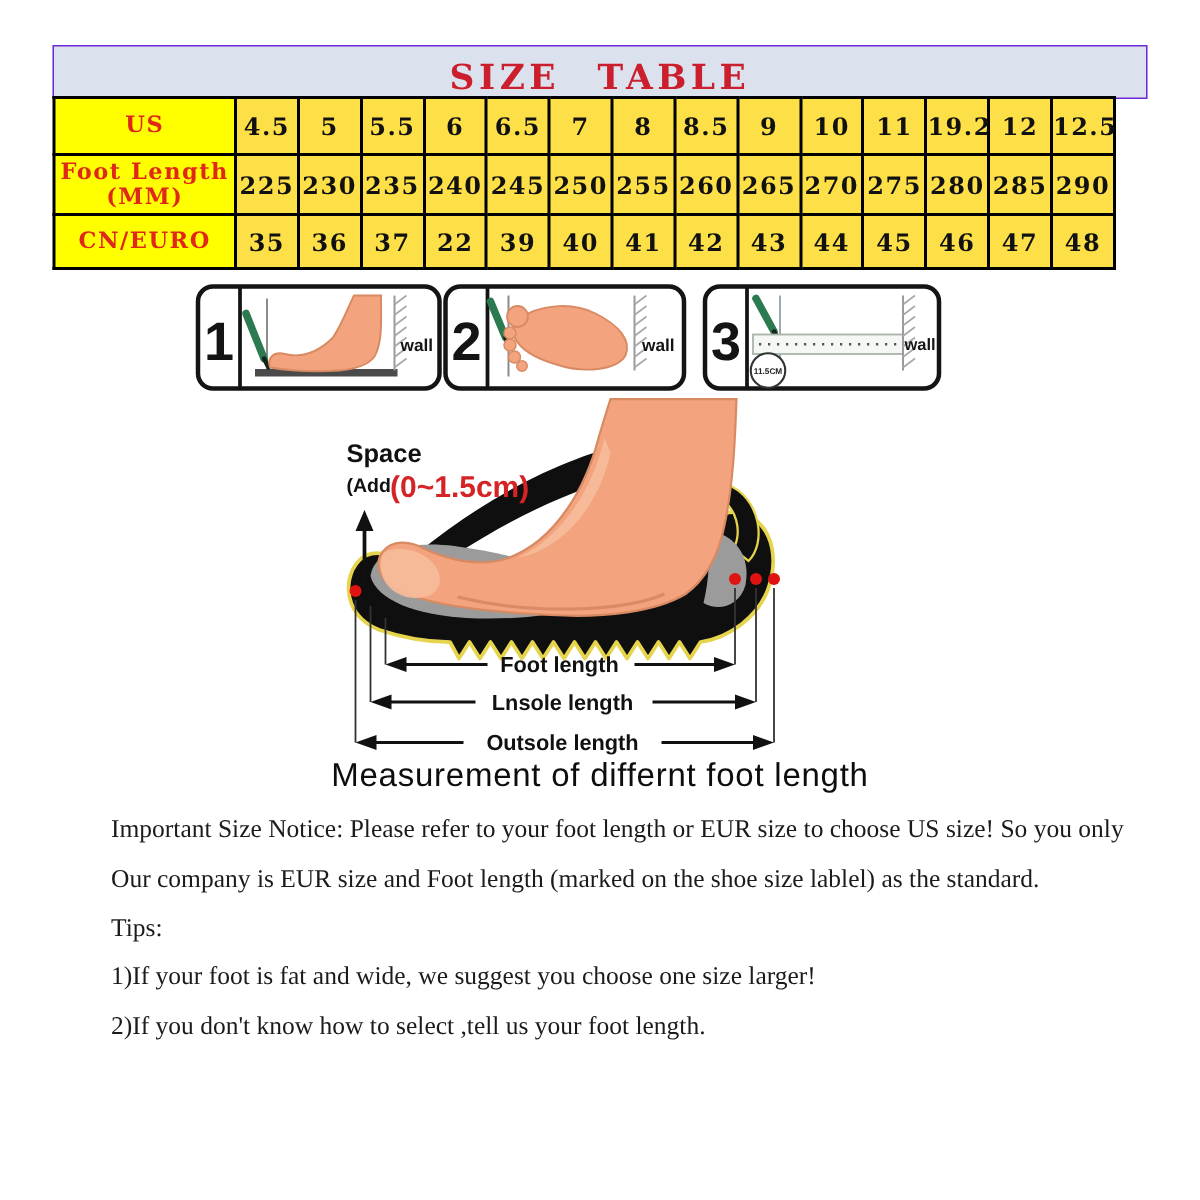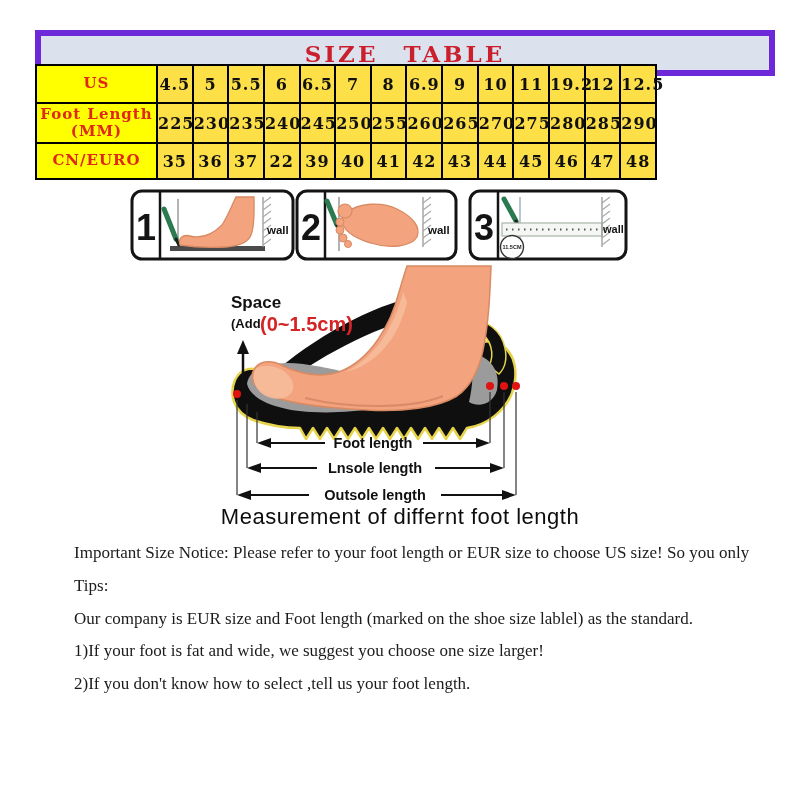--- a/index.html
+++ b/index.html
@@ -3,31 +3,31 @@
 <meta charset="utf-8">
 <style>
   html,body{margin:0;padding:0;}
   body{
     width:800px;height:800px;position:relative;background:#ffffff;
     font-family:"Liberation Sans",sans-serif;overflow:hidden;
   }
   
   .title-bar{
     position:absolute;left:35px;top:30px;width:728px;height:34px;
-    background:#dbe2ee;border:6px solid #6d28d9;
-    display:flex;align-items:center;justify-content:center;
+    background:#dbe2ee;border:1px solid #6d28d9;
+    display:flex;align-items:flex-end;justify-content:center;
   }
   .title-bar span{
     font-family:"DejaVu Serif","Liberation Serif",serif;
     font-size:23px;font-weight:bold;color:#cc1f2d;
     letter-spacing:3px;word-spacing:14px;
   }
   
   table.size-table{
-    position:absolute;left:35px;top:64px;width:622px;
+    position:absolute;left:35px;top:64px;width:709px;
     border-collapse:collapse;table-layout:fixed;
     font-family:"DejaVu Serif","Liberation Serif",serif;
   }
   table.size-table col.hdr{width:121px;}
   table.size-table th,table.size-table td{
     border:2px solid #000;text-align:center;vertical-align:middle;
     padding:0;
   }
   table.size-table th{
     background:#ffff00;color:#e02818;font-weight:bold;font-size:15px;
@@ -77,21 +77,21 @@
         <th>
           <div>US</div>
         </th>
         <td>4.5</td>
         <td>5</td>
         <td>5.5</td>
         <td>6</td>
         <td>6.5</td>
         <td>7</td>
         <td>8</td>
-        <td>6.9</td>
+        <td>8.5</td>
         <td>9</td>
         <td>10</td>
         <td>11</td>
         <td>19.2</td>
         <td>12</td>
         <td>12.5</td>
       </tr>
       <tr>
         <th>
           <div>Foot Length</div>
@@ -251,17 +251,17 @@
     <polygon points="62,233 76,228 76,238" fill="#111"></polygon>
     <polygon points="341,233 327,228 327,238" fill="#111"></polygon>
     <text x="200" y="238" text-anchor="middle" font-size="14.5" font-weight="bold" fill="#111">Outsole length</text>
   </g>
 </svg>
 
 <div class="measure-heading">Measurement of differnt foot length</div>
 
 <div class="notice">
     <div class="notice-line">Important Size Notice: Please refer to your foot length or EUR size to choose US size! So you only</div>
+    <div class="notice-line">Our company is EUR size and Foot length (marked on the shoe size lablel) as the standard.</div>
     <div class="notice-line">Tips:</div>
-    <div class="notice-line">Our company is EUR size and Foot length (marked on the shoe size lablel) as the standard.</div>
     <div class="notice-line">1)If your foot is fat and wide, we suggest you choose one size larger!</div>
     <div class="notice-line">2)If you don't know how to select ,tell us your foot length.</div>
   </div>
 
 </body></html>

